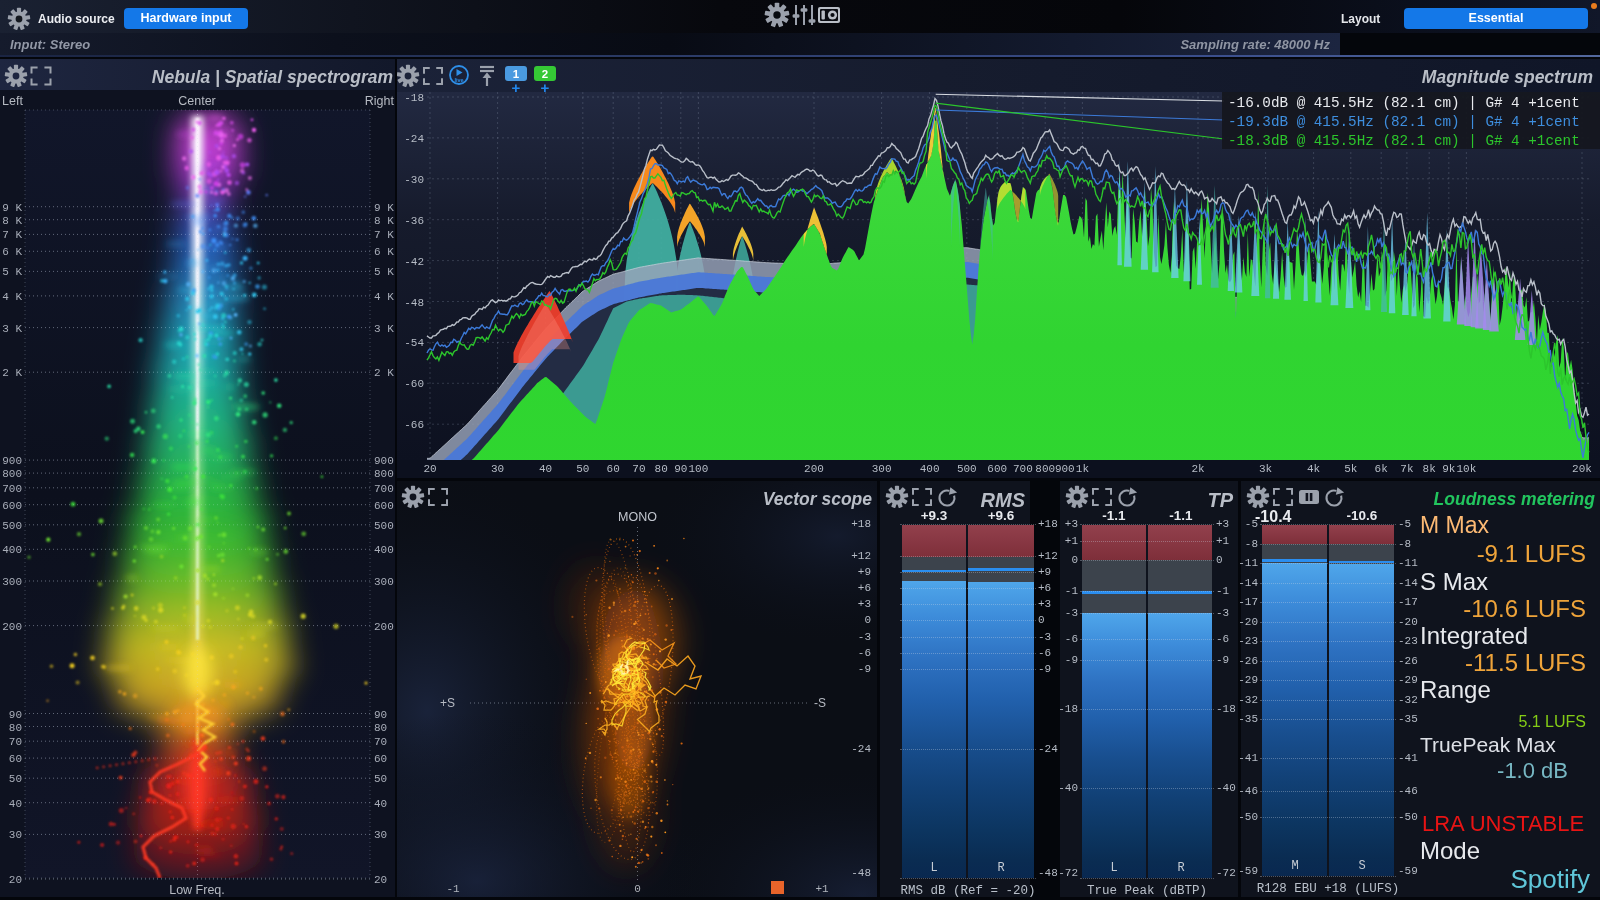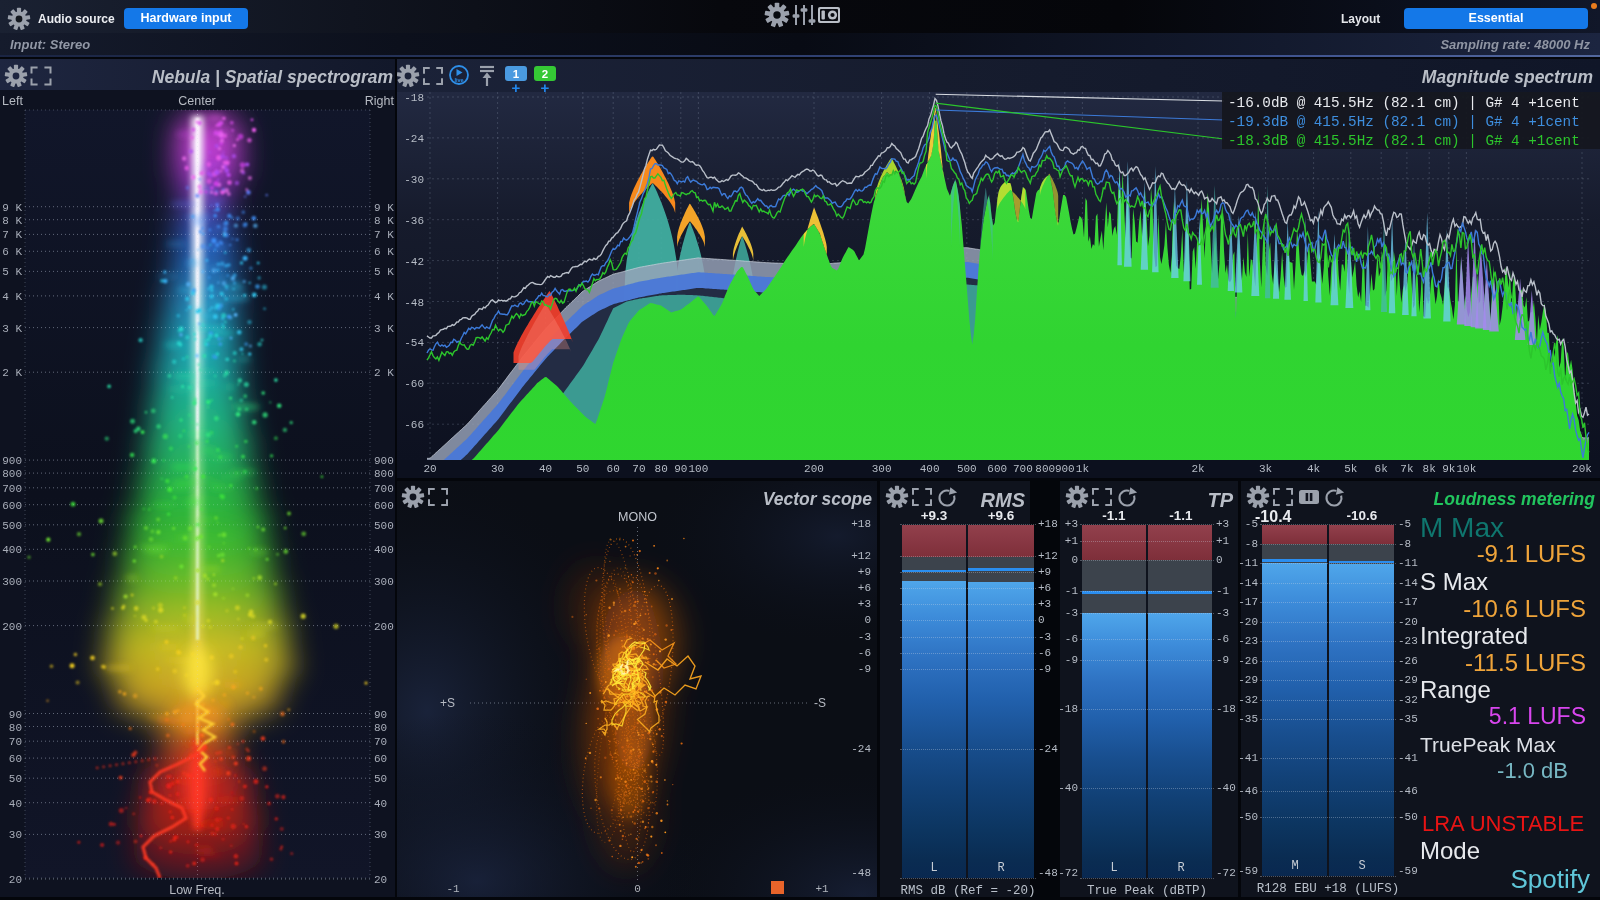--- a/index.html
+++ b/index.html
@@ -54,21 +54,21 @@
       <circle cx="832.5" cy="15" r="2.1" fill="#0a0c12"></circle>
     </svg>
 <div class="abs" style="left:38px;top:12px;font-size:12px;font-weight:bold;color:#eceef2;">Audio source</div>
 <div class="abs" style="left:124px;top:8px;width:124px;height:21px;background:#1478e8;border-radius:4px;
 text-align:center;line-height:21px;font-size:12.5px;font-weight:bold;color:#fff;">Hardware input</div>
 <div class="abs" style="left:1341px;top:12px;font-size:12px;font-weight:bold;color:#e4e6ea;">Layout</div>
 <div class="abs" style="left:1404px;top:8px;width:184px;height:21px;background:#1478e8;border-radius:4px;
 text-align:center;line-height:21px;font-size:12.5px;font-weight:bold;color:#fff;">Essential</div>
 <div class="abs" style="left:1591px;top:3px;width:6px;height:6px;border-radius:3px;background:#e87c1e;"></div>
 </div>
-<div class="abs" style="left:0;top:33px;width:1600px;height:24px;
+<div class="abs" style="left:0;top:33px;width:1340px;height:24px;
 background:linear-gradient(90deg,#151b2c 0%,#0c101c 25%,#080b14 50%,#131a2e 80%,#1c2540 100%);
 ">
 <div class="abs" style="left:0;top:22px;width:1600px;height:2px;background:linear-gradient(90deg,#1a2442 0%,#283760 35%,#3a4e8c 75%,#53689e 100%);"></div>
 <div class="abs" style="left:10px;top:4px;font-size:13px;font-weight:bold;font-style:italic;color:#9298a6;">Input: Stereo</div>
 <div class="abs" style="right:10px;top:4px;font-size:13px;font-weight:bold;font-style:italic;color:#8f95a3;text-align:center;">Sampling rate: 48000 Hz</div>
 </div>
 <div class="abs" style="left:0;top:59px;width:395px;height:838px;background:#0e1220;">
 <div class="abs" style="left:0;top:0;width:395px;height:31px;
 background:linear-gradient(90deg,#1e2640 0%,#181e33 55%,#12182a 100%);"></div>
 <svg class="abs" style="left:0;top:0" width="395" height="838" viewBox="0 59 395 838">
@@ -1778,25 +1778,25 @@
     <div class="dotline" style="left:19px;top:238.0px;width:136px;"></div>
     <div class="dotline" style="left:19px;top:277.0px;width:136px;"></div>
     <div class="dotline" style="left:19px;top:309.5px;width:136px;"></div>
     <div class="dotline" style="left:19px;top:335.5px;width:136px;"></div>
     <div class="dotline" style="left:19px;top:395px;width:136px;"></div>
     <div class="abs mono" style="left:34px;top:378px;width:40px;text-align:center;font-size:12px;color:#c6ccd4;">M</div>
     <div class="abs mono" style="left:101px;top:378px;width:40px;text-align:center;font-size:12px;color:#c6ccd4;">S</div>
     <div class="abs mono" style="left:-49px;top:401px;width:272px;text-align:center;font-size:12.5px;color:#b9c0ca;">R128 EBU +18 (LUFS)</div>
   </div>
 <div class="abs" style="left:1400px;top:481px;width:200px;height:416px;">
-    <div class="abs" style="left:20px;top:31px;font-size:28px;color:#0f766e;font-weight:normal;white-space:nowrap;">M Max</div>
+    <div class="abs" style="left:20px;top:31px;font-size:23px;color:#fdba74;font-weight:normal;white-space:nowrap;">M Max</div>
     <div class="abs" style="right:14px;top:59px;font-size:24px;color:#efa43a;font-weight:normal;white-space:nowrap;">-9.1 LUFS</div>
     <div class="abs" style="left:20px;top:87px;font-size:24px;color:#e7e9ed;font-weight:normal;white-space:nowrap;">S Max</div>
     <div class="abs" style="right:14px;top:114px;font-size:24px;color:#efa43a;font-weight:normal;white-space:nowrap;">-10.6 LUFS</div>
     <div class="abs" style="left:20px;top:141px;font-size:24px;color:#e7e9ed;font-weight:normal;white-space:nowrap;">Integrated</div>
     <div class="abs" style="right:14px;top:168px;font-size:24px;color:#efa43a;font-weight:normal;white-space:nowrap;">-11.5 LUFS</div>
     <div class="abs" style="left:20px;top:195px;font-size:24px;color:#e7e9ed;font-weight:normal;white-space:nowrap;">Range</div>
-    <div class="abs" style="right:14px;top:222px;font-size:23px;color:#d946ef;font-weight:normal;white-space:nowrap;">5.1 LUFS</div>
+    <div class="abs" style="right:14px;top:232px;font-size:16px;color:#84cc16;font-weight:normal;white-space:nowrap;">5.1 LUFS</div>
     <div class="abs" style="left:20px;top:252px;font-size:21px;color:#dde0e6;font-weight:normal;white-space:nowrap;">TruePeak Max</div>
     <div class="abs" style="right:32px;top:277px;font-size:22px;color:#77b7c3;font-weight:normal;white-space:nowrap;">-1.0 dB</div>
     <div class="abs" style="left:22px;top:330px;font-size:22px;color:#e81414;font-weight:normal;white-space:nowrap;">LRA UNSTABLE</div>
     <div class="abs" style="left:20px;top:356px;font-size:24px;color:#e7e9ed;font-weight:normal;white-space:nowrap;">Mode</div>
     <div class="abs" style="right:10px;top:383px;font-size:26px;color:#5fc6d8;font-weight:normal;white-space:nowrap;">Spotify</div>
   </div>
 </body></html>

